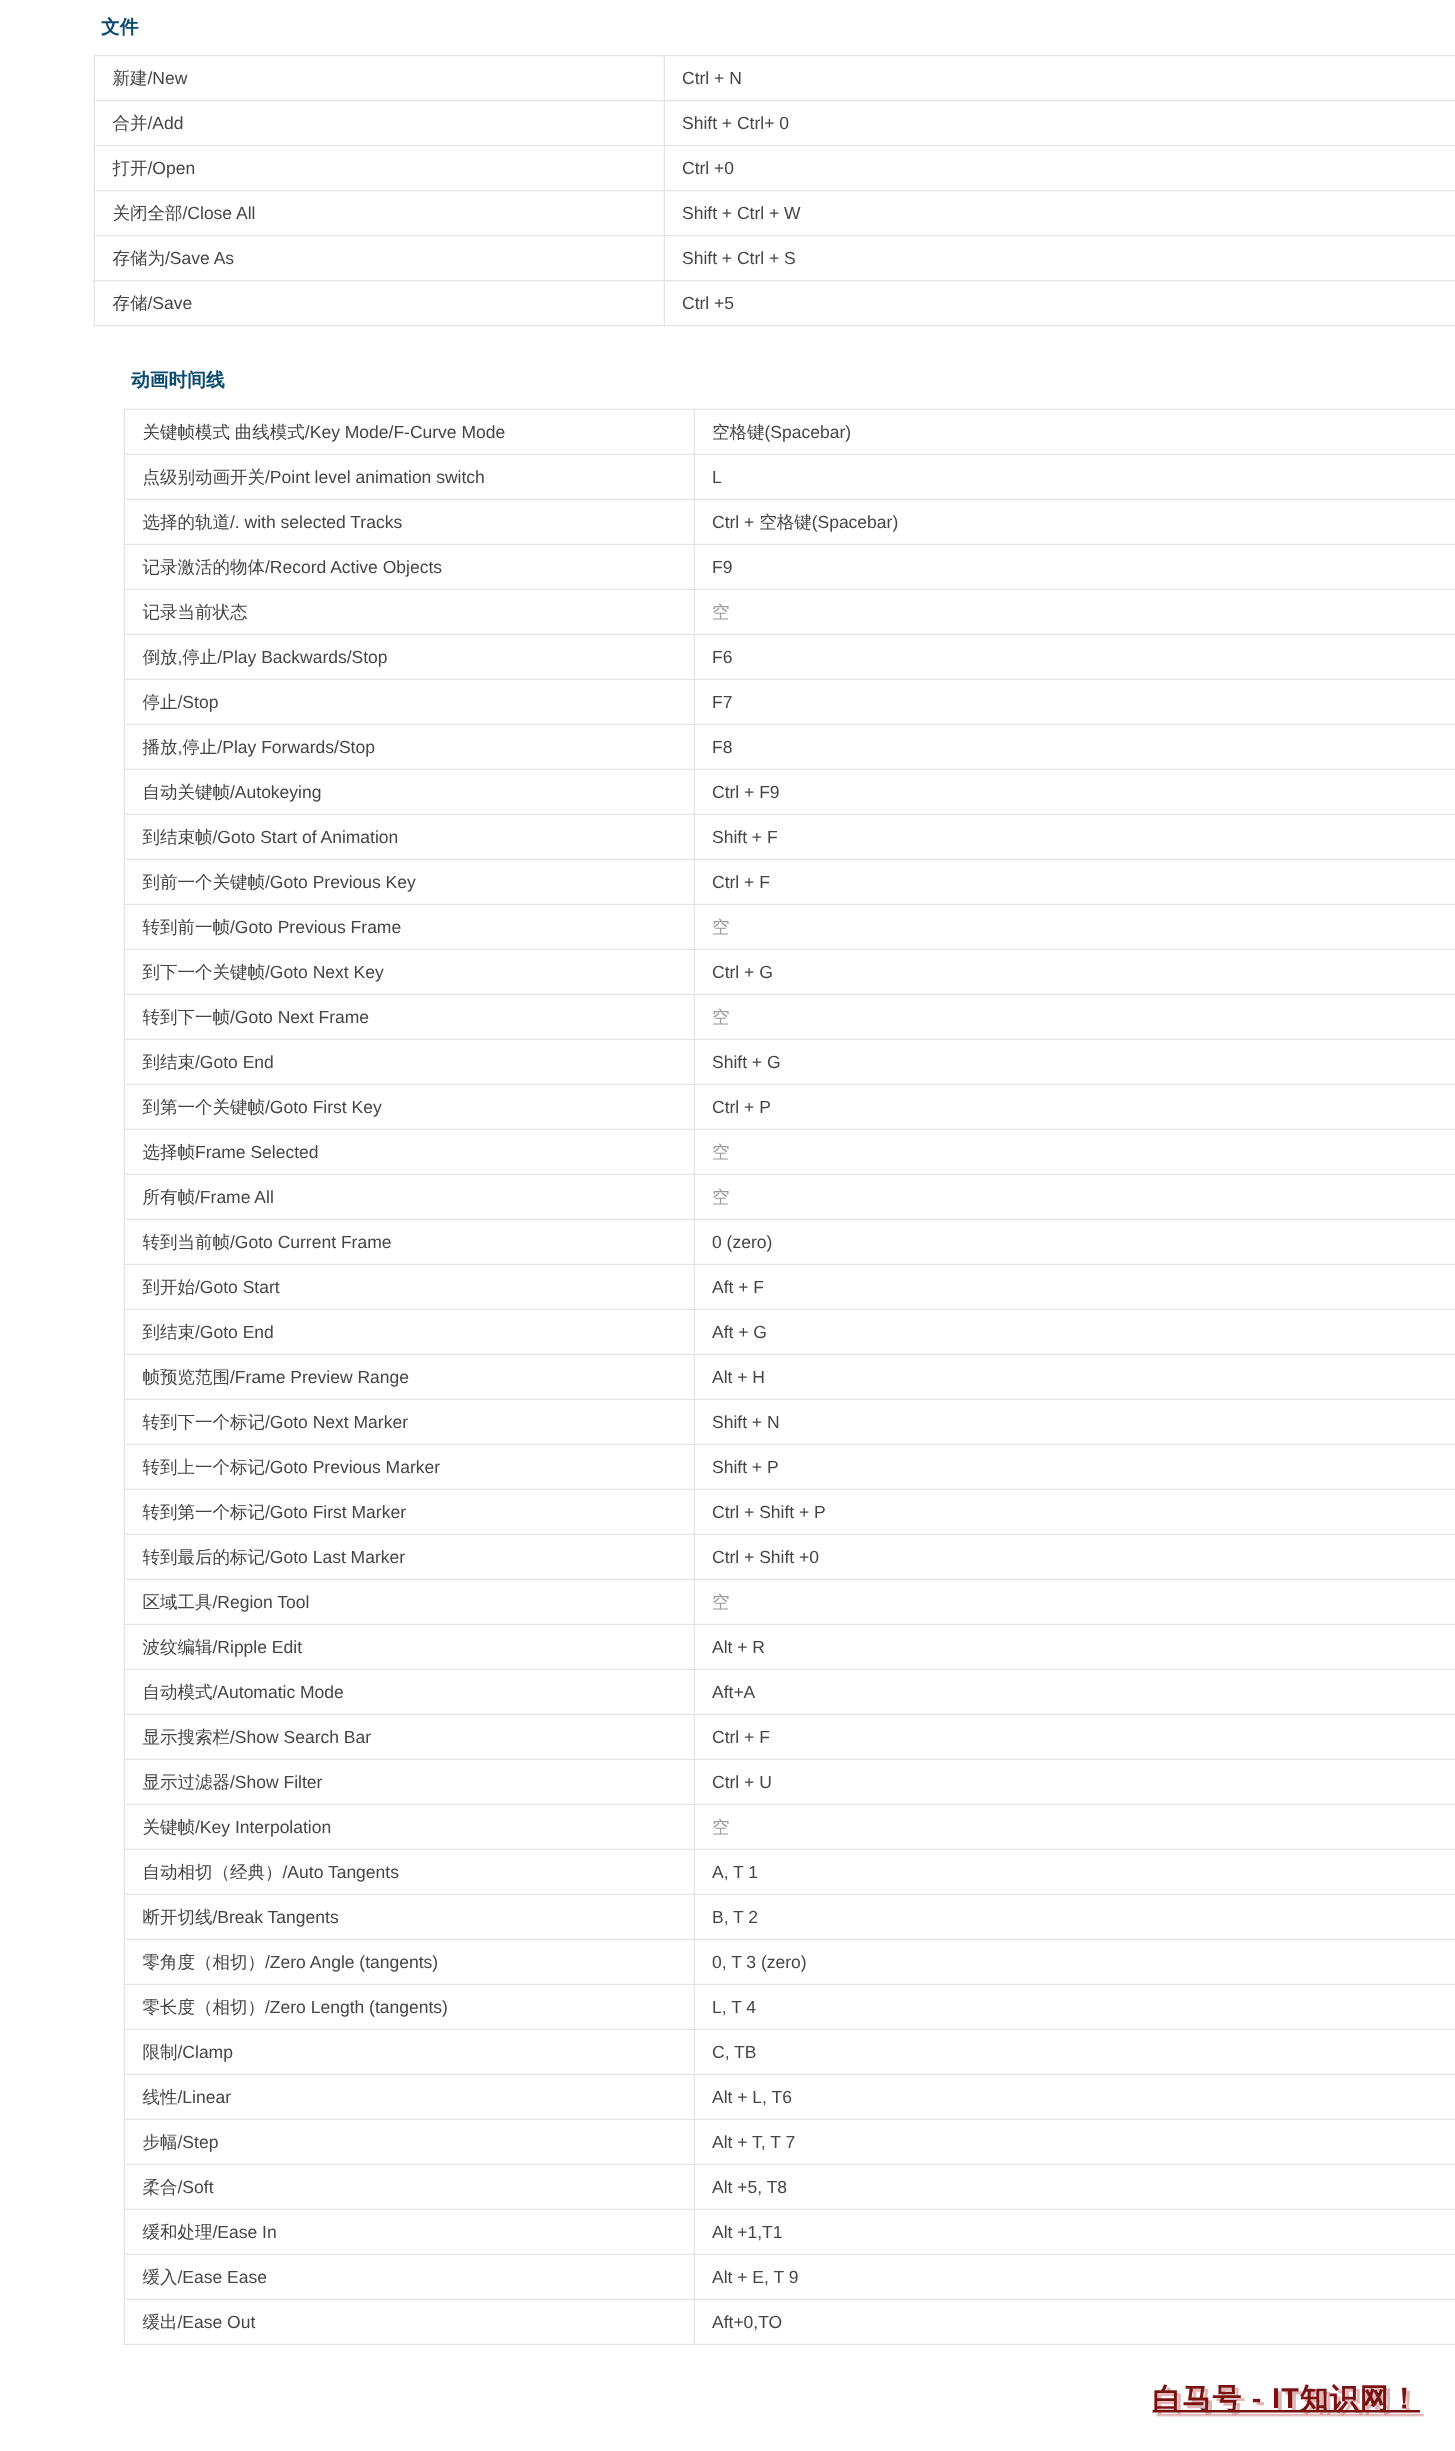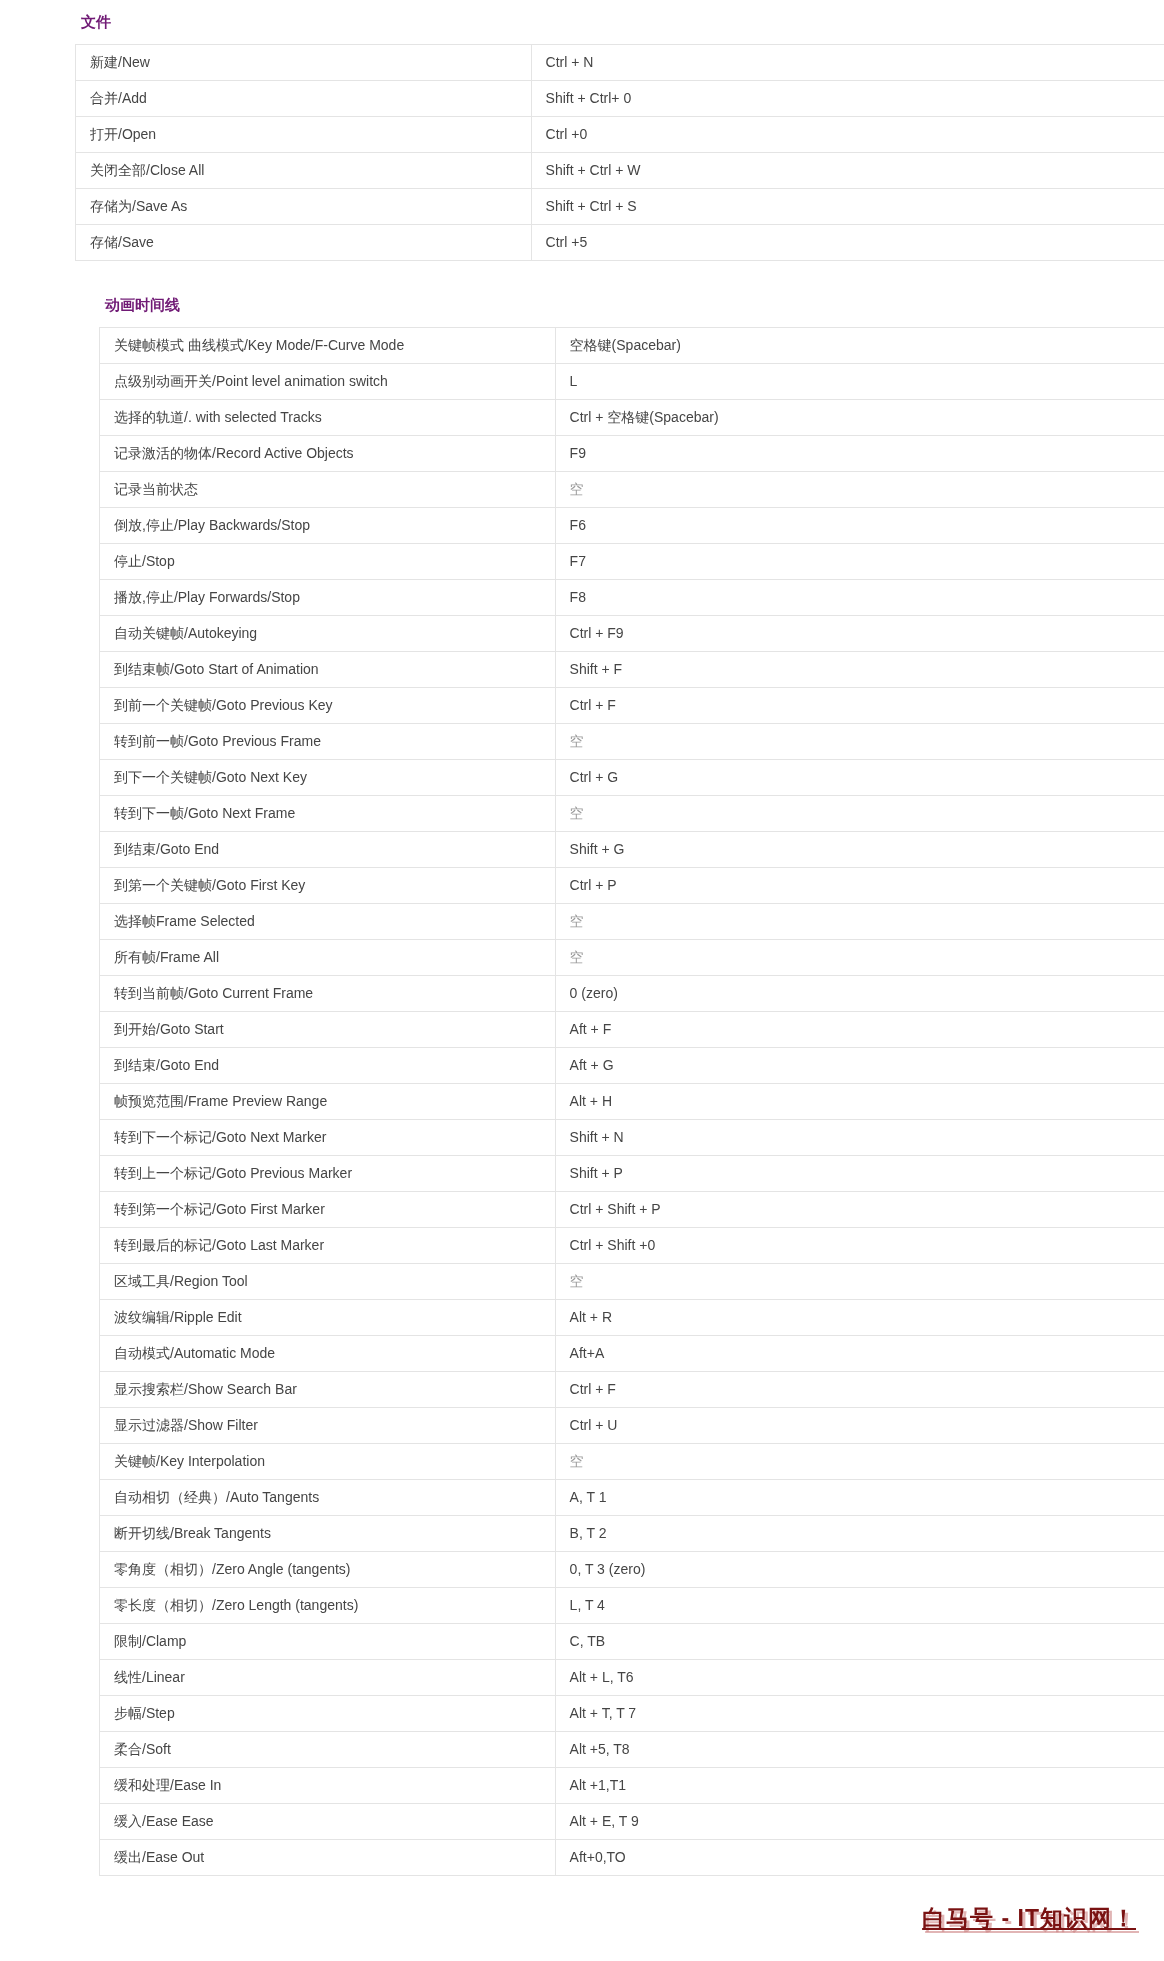--- a/index.html
+++ b/index.html
@@ -18,21 +18,21 @@
   .page {
     padding: 12px 81px 0 75px;
   }
   .shortcut-section { margin: 0; }
   .shortcut-section + .shortcut-section { margin-top: 34px; padding-left: 24px; }
   .section-title {
     margin: 0 0 12px 6px;
     font-size: 15px;
     line-height: 20px;
     font-weight: bold;
-    color: #701a75;
+    color: #0c4a6e;
   }
   table.shortcut-table {
     width: 1140px;
     border-collapse: collapse;
     table-layout: fixed;
     border: 1px solid #e1e1e1;
   }
   col.col-action { width: 40%; }
   col.col-keys   { width: 60%; }
   table.shortcut-table td {

